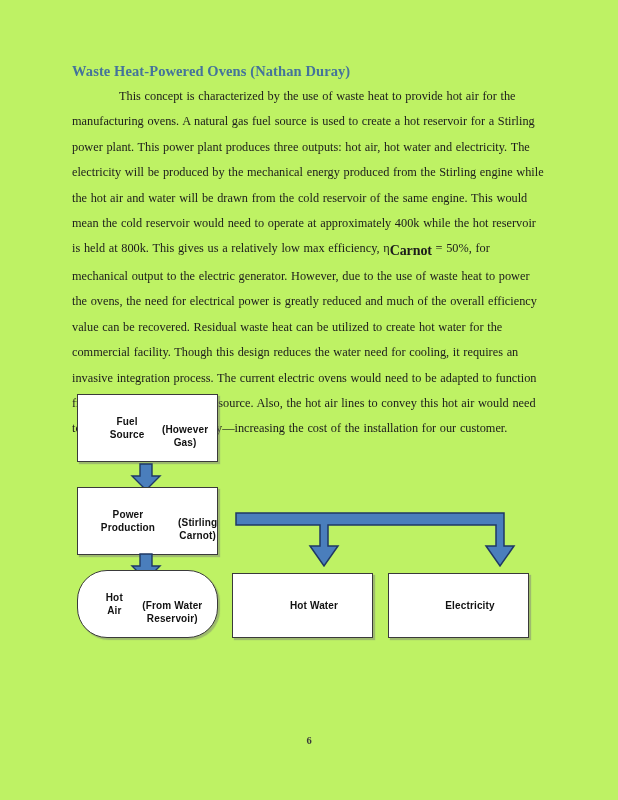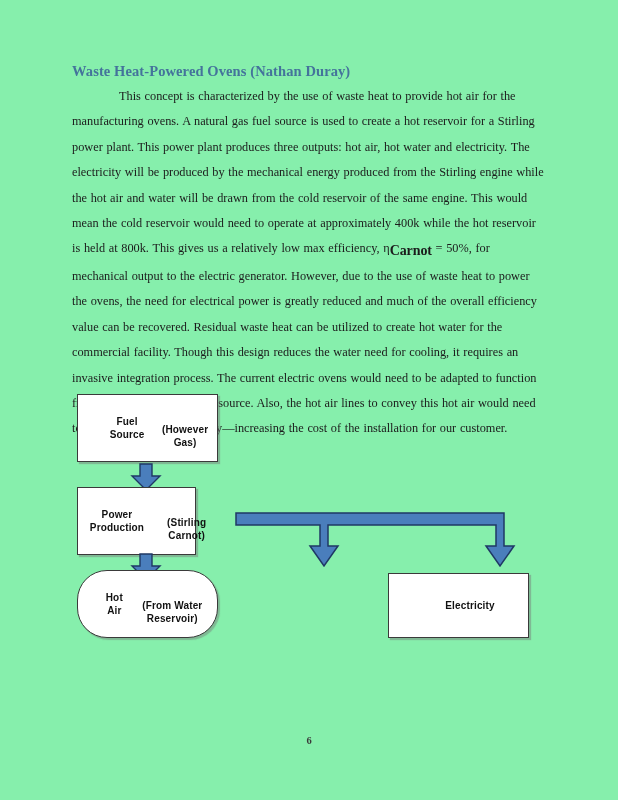--- a/index.html
+++ b/index.html
@@ -13,21 +13,21 @@
     position: relative;
     font-family: "Liberation Serif", "DejaVu Serif", serif;
     overflow: hidden;
   }
 
   #page {
     position: absolute;
     left: 0; top: 0;
     width: 618px;
     height: 800px;
-    background: #86efac;
+    background: #bef264;
   }
 
   
   .doc-body {
     position: absolute;
     left: 72px;
     top: 63px;
     width: 475px;
   }
 
@@ -87,21 +87,21 @@
     text-align: center;
     letter-spacing: 0.15px;
     line-height: 13px;
     padding-left: 23px;
   }
   .node .l1 { display: block; }
   .node .l2 { display: block; margin-top: 16px; }
   .node.single .l1 { margin: 0; }
 
   #node-fuel      { left: 77px;  top: 394px; width: 141px; height: 68px; }
-  #node-power     { left: 77px;  top: 487px; width: 119px; height: 68px; gap: 23px; }
+  #node-power     { left: 77px;  top: 487px; width: 141px; height: 68px; gap: 23px; }
   #node-hotair    { left: 77px;  top: 570px; width: 141px; height: 68px; border-radius: 30px; }
   #node-hotwater  { left: 232px; top: 573px; width: 141px; height: 65px; }
   #node-elec      { left: 388px; top: 573px; width: 141px; height: 65px; }
 
   .arrow-svg { position: absolute; overflow: visible; }
   #arrow-1 { left: 130px; top: 463px; }
   #arrow-2 { left: 130px; top: 553px; }
   #arrow-split { left: 230px; top: 508px; }
 
   
@@ -150,20 +150,23 @@
     <svg class="arrow-svg" id="arrow-split" width="280" height="72" viewBox="0 0 280 72">
 
       <polygon points="6,5 274,5 274,38 284,38 270,58 256,38 266,38 266,17 98,17 98,38 108,38 94,58 80,38 90,38 90,17 6,17" fill="#4a7ebc" stroke="#1f3864" stroke-width="1.5" stroke-linejoin="miter"></polygon>
     </svg>
 
     <div class="node" id="node-hotair">
       <span class="l1">Hot Air</span>
       <span class="l2">(From Water Reservoir)</span>
     </div>
 
+    <div class="node single" id="node-hotwater">
+      <span class="l1">Hot Water</span>
+    </div>
 
     <div class="node single" id="node-elec">
       <span class="l1">Electricity</span>
     </div>
 
   </div>
 
   <div class="page-num">6</div>
 
 </div>

